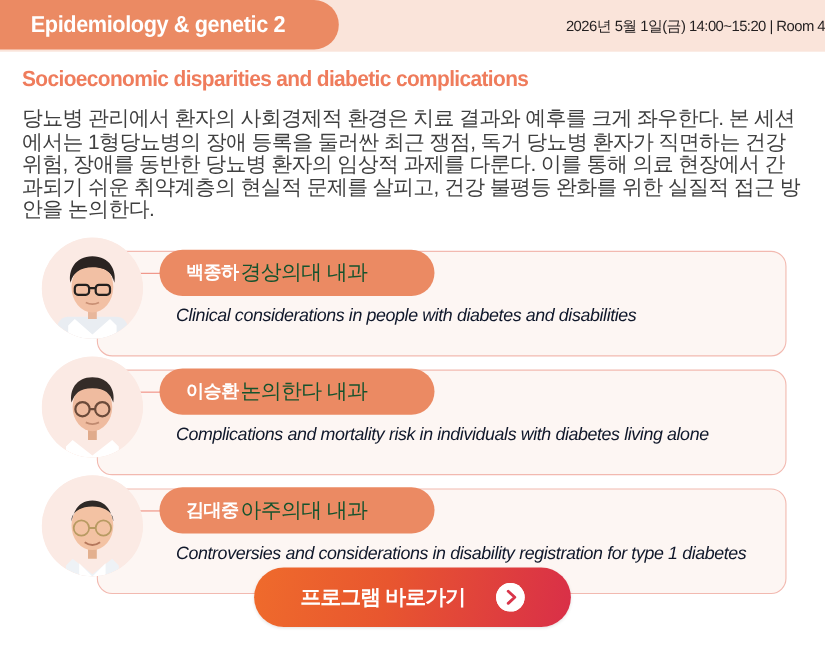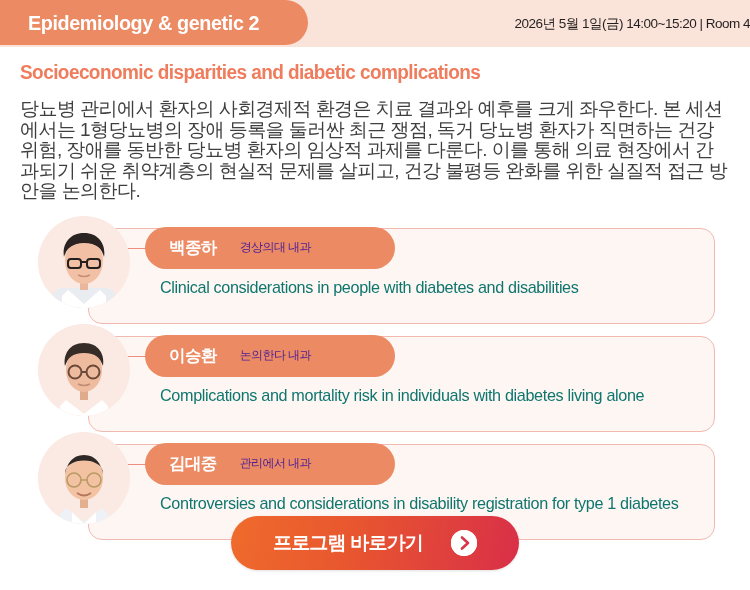--- a/index.html
+++ b/index.html
@@ -113,49 +113,50 @@
   .name-banner {
     position: absolute;
     left: 145px;
     top: 11px;
     height: 42px;
     background: #eb8a63;
     border-radius: 21px;
     padding: 0 26px 0 24px;
     display: flex;
     align-items: center;
-    gap: 23px;
+    gap: 2px;
     z-index: 4;
     min-width: 250px;
   }
 
   .speaker-name {
     color: #ffffff;
     font-size: 16.5px;
     font-weight: bold;
     letter-spacing: -0.6px;
     white-space: nowrap;
   }
 
   .speaker-affil {
-    color: #4c1d95;
-    font-size: 12px;
+    color: #14532d;
+    font-size: 19px;
     letter-spacing: -0.6px;
     white-space: nowrap;
   }
 
   .talk-title {
     position: absolute;
     left: 160px;
     right: 60px;
     top: 60px;
     font-size: 16.2px;
     line-height: 22px;
-    color: #0f766e;
+    color: #0f172a;
     letter-spacing: -0.35px;
+    font-style: italic;
   }
 
   
   .avatar {
     position: absolute;
     left: 38px;
     top: 0px;
     width: 92px;
     height: 92px;
     border-radius: 50%;
@@ -309,21 +310,21 @@
           <path d="M27 42 C26 24 66 24 65 42 C63 32 58 23 46 23 C34 23 29 32 27 42 Z" fill="#2e2926"></path>
           <circle cx="36" cy="48" r="7" fill="none" stroke="#b89a62" stroke-width="1.6"></circle>
           <circle cx="56" cy="48" r="7" fill="none" stroke="#b89a62" stroke-width="1.6"></circle>
           <line x1="43" y1="48" x2="49" y2="48" stroke="#b89a62" stroke-width="1.6"></line>
           <path d="M39 61 Q46 66 53 61" stroke="#b4775c" stroke-width="1.8" fill="none"></path>
         </g>
       </svg>
     </div>
     <div class="name-banner">
       <span class="speaker-name">김대중</span>
-      <span class="speaker-affil">관리에서 내과</span>
+      <span class="speaker-affil">아주의대 내과</span>
     </div>
     <div class="talk-title">Controversies and considerations in disability registration for type 1 diabetes</div>
   </div>
 
 </div>
 
 <div class="cta-wrap">
   <button class="cta-button">
     <span class="cta-label">프로그램 바로가기</span>
     <span class="cta-arrow-icon">

